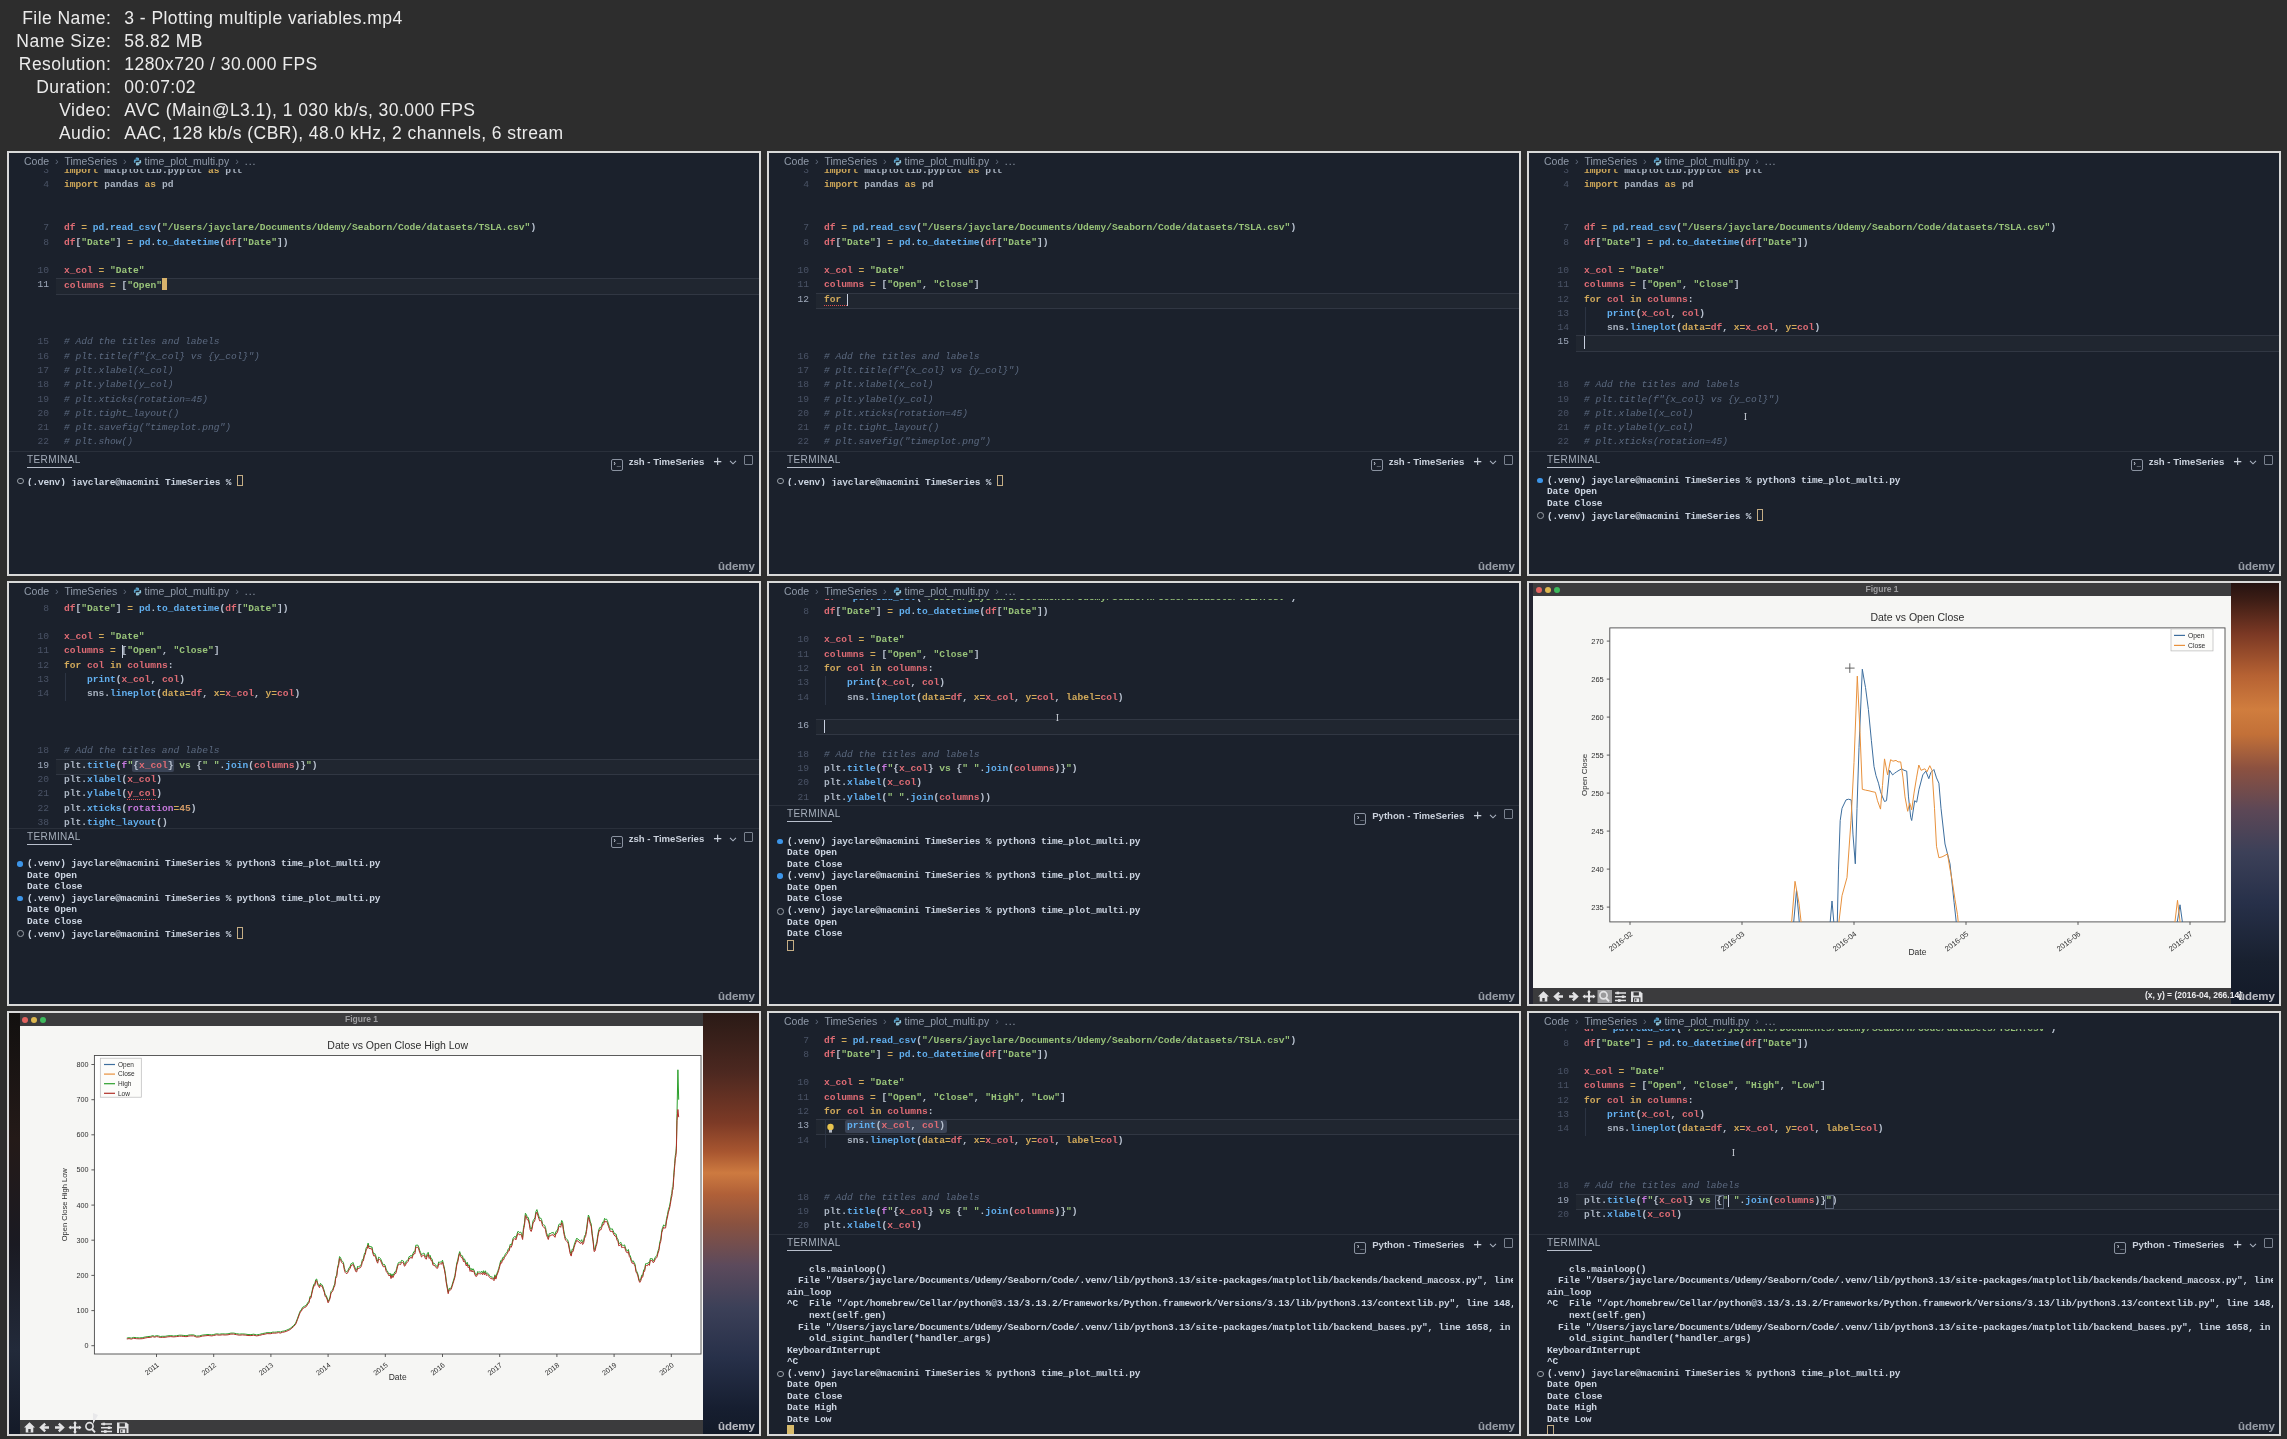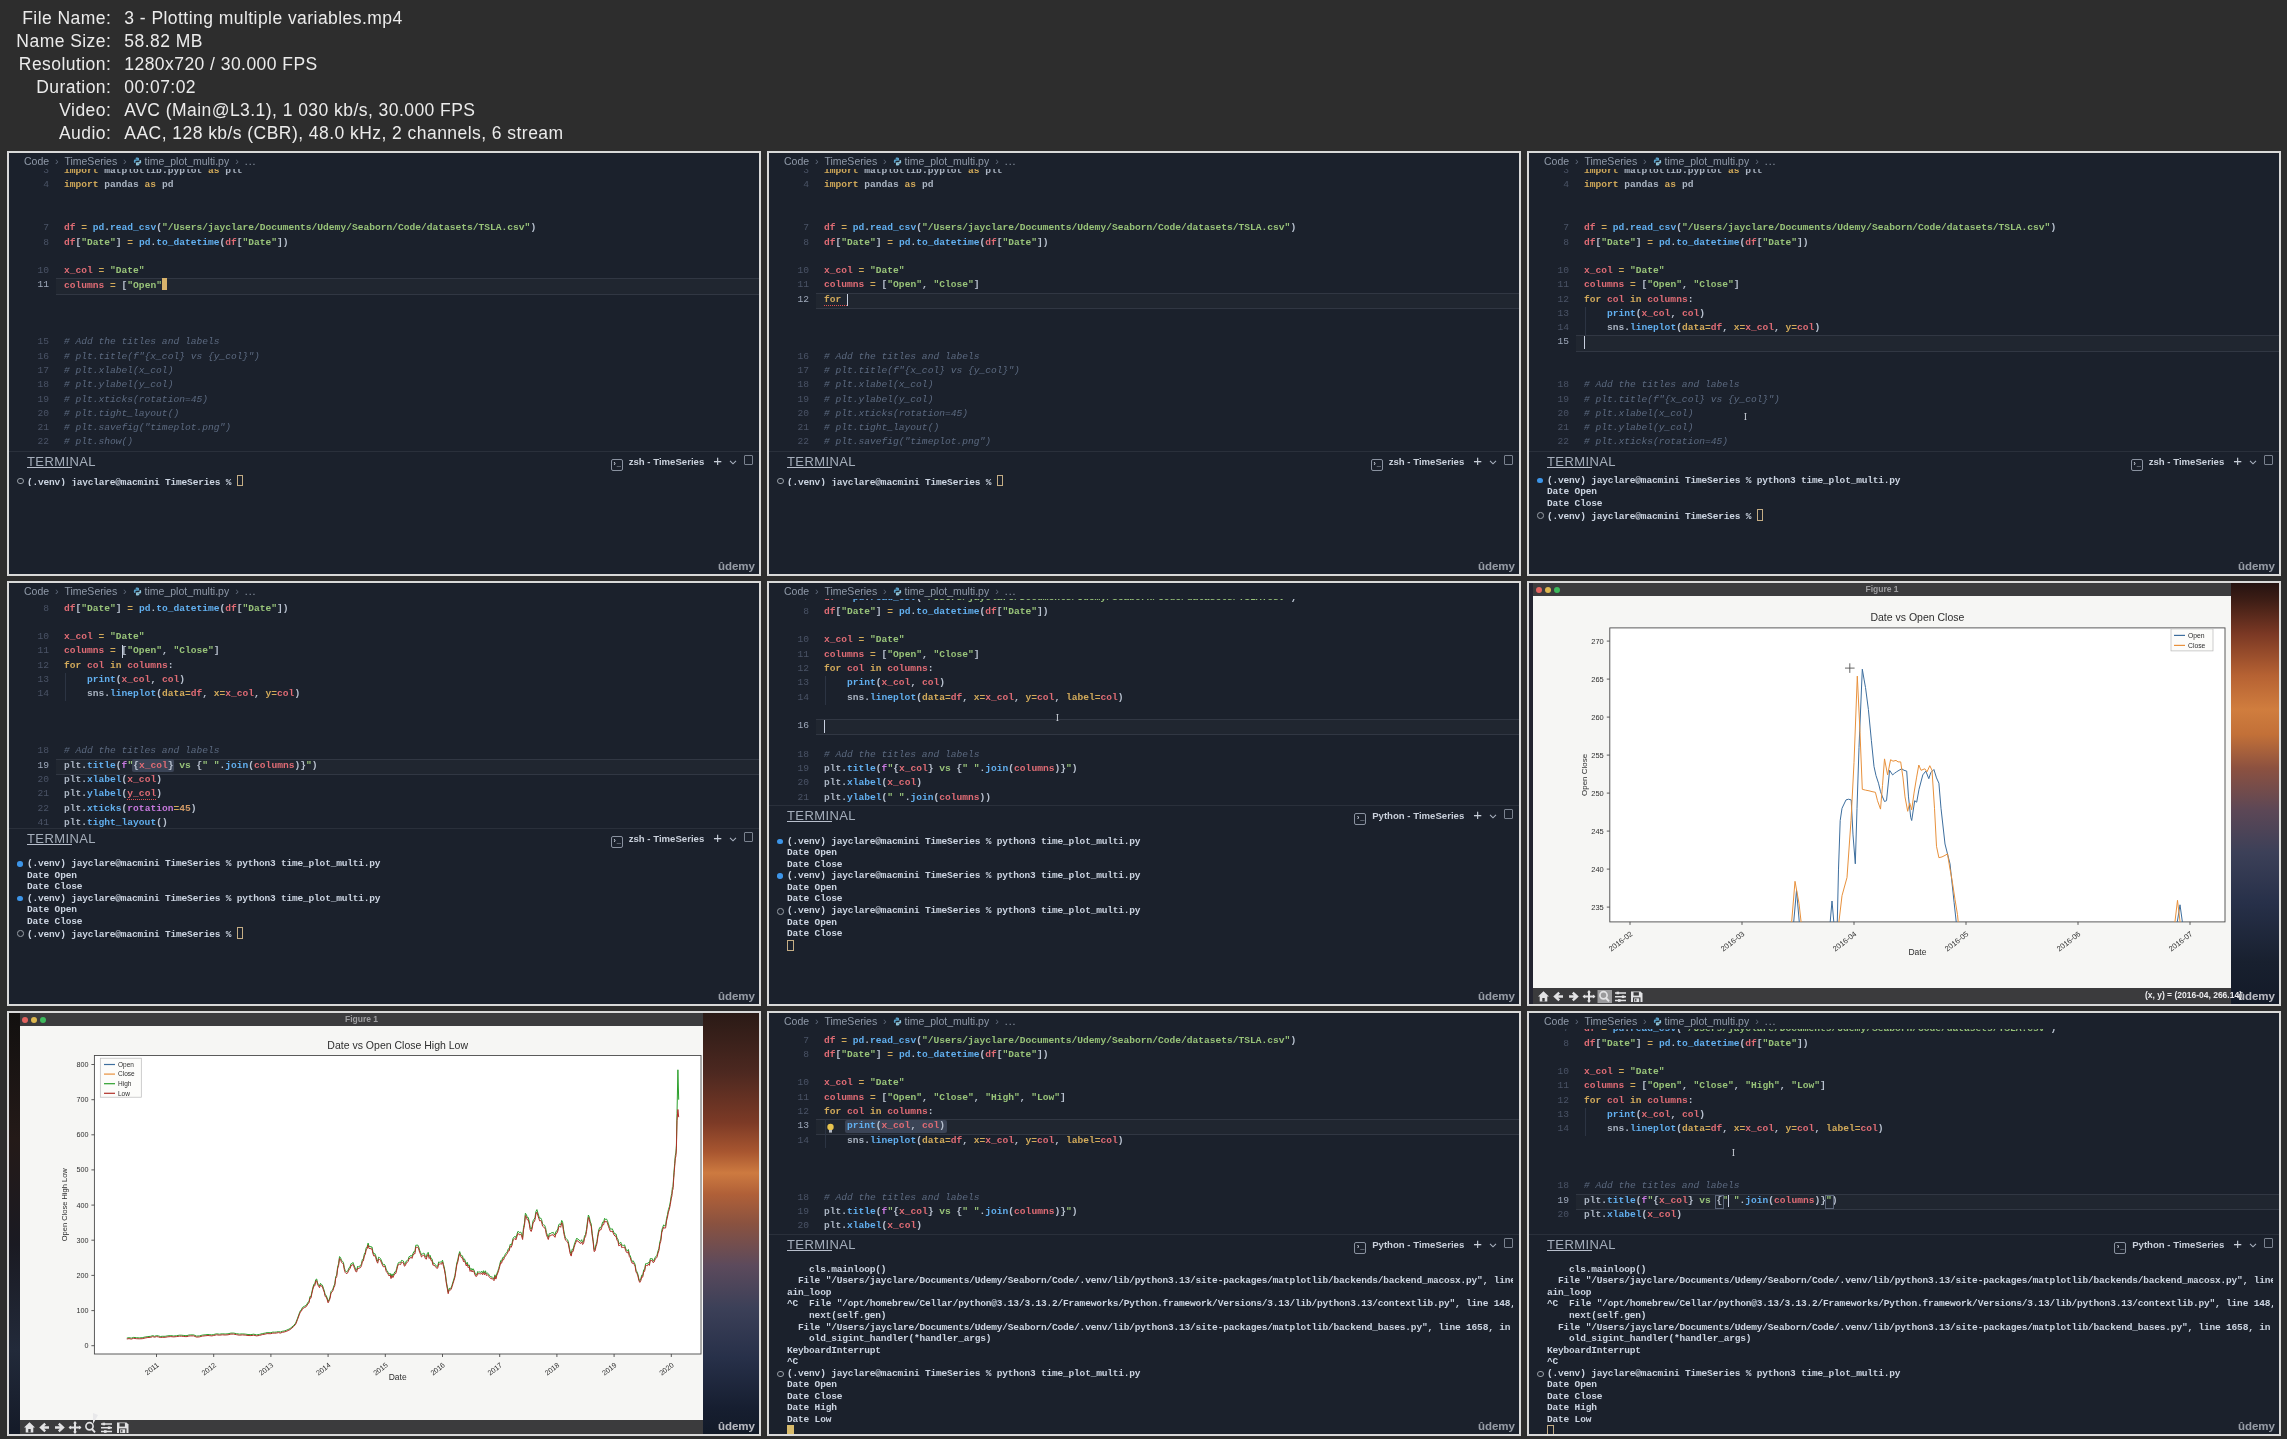--- a/index.html
+++ b/index.html
@@ -24,21 +24,21 @@
 .vr{color:#e06c75;}
 .fn{color:#61afef;}
 .st{color:#98c379;}
 .pc{color:#b9c2d0;}
 .cm{color:#5c6a80;font-style:italic;font-weight:400;}
 .md{color:#aab4c2;}
 .k2{color:#c678dd;}
 .nm{color:#d19a66;}
 .squig{border-bottom:1px dotted #e05050;}
 .tdiv{position:absolute;left:0;width:750px;height:1px;background:#2a303b;}
-.thdr{position:absolute;left:18px;font-size:13px;letter-spacing:.4px;color:#a5aebb;}
+.thdr{position:absolute;left:18px;font-size:10px;letter-spacing:.4px;color:#a5aebb;}
 .tund{position:absolute;left:18px;width:45px;height:1px;background:#b8bfcc;}
 .ttab{position:absolute;right:12px;height:14px;color:#c9d0db;font-size:9.6px;font-weight:700;white-space:nowrap;}
 .ticon{display:inline-block;width:10px;height:10px;border:1px solid #8a92a0;border-radius:2px;font-family:'Liberation Mono',monospace;
  font-size:7px;line-height:9px;text-align:center;vertical-align:-1px;margin-right:6px;color:#c9d0db;font-weight:700;}
 .tlabel{}
 .tplus{font-size:15px;font-weight:400;margin-left:9px;color:#c9d0db;vertical-align:-1.5px;}
 .tsplit{display:inline-block;width:7px;height:8px;border:1px solid #7a828f;border-radius:1px;margin-left:7px;margin-right:-6px;}
 .tarea{position:absolute;left:0;width:836px;overflow:hidden;}
 .tl{position:absolute;left:18px;width:726px;height:11.55px;line-height:11.55px;white-space:pre;overflow:hidden;
  font-family:'Liberation Mono',monospace;font-size:9.5px;font-weight:700;color:#ccd5e2;letter-spacing:-.18px;}
@@ -175,21 +175,21 @@
       <div class="cl" style="top:47.1px"><span class="lnum">10</span><span class="ctext"><span class="vr">x_col</span><span class="kw"> = </span><span class="st">"Date"</span></span></div>
       <div class="cl" style="top:61.4px"><span class="lnum">11</span><span class="ctext"><span class="vr">columns</span><span class="kw"> = </span><span class="pc">[</span><span class="st">"Open"</span><span class="pc">, </span><span class="st">"Close"</span><span class="pc">]</span></span></div>
       <div class="cl" style="top:75.7px"><span class="lnum">12</span><span class="ctext"><span class="kw">for </span><span class="vr">col</span><span class="kw"> in </span><span class="vr">columns</span><span class="pc">:</span></span></div>
       <div class="cl" style="top:90.0px"><span class="lnum">13</span><span class="ctext">&nbsp;&nbsp;&nbsp;&nbsp;<span class="fn">print</span><span class="pc">(</span><span class="vr">x_col</span><span class="pc">, </span><span class="vr">col</span><span class="pc">)</span></span></div>
       <div class="cl" style="top:104.2px"><span class="lnum">14</span><span class="ctext">&nbsp;&nbsp;&nbsp;&nbsp;<span class="md">sns</span><span class="pc">.</span><span class="fn">lineplot</span><span class="pc">(</span><span class="kw">data</span><span class="kw">=</span><span class="vr">df</span><span class="pc">, </span><span class="kw">x</span><span class="kw">=</span><span class="vr">x_col</span><span class="pc">, </span><span class="kw">y</span><span class="kw">=</span><span class="vr">col</span><span class="pc">)</span></span></div>
       <div class="cl" style="top:161.4px"><span class="lnum">18</span><span class="ctext"><span class="cm"># Add the titles and labels</span></span></div>
       <div class="cl" style="top:175.6px"><span class="lnum lact">19</span><span class="ctext"><span class="md">plt</span><span class="pc">.</span><span class="fn">title</span><span class="pc">(</span><span class="k2">f</span><span class="st">"</span><span class="pc">{</span><span class="vr">x_col</span><span class="pc">}</span><span class="st"> vs </span><span class="pc">{</span><span class="st">" "</span><span class="pc">.</span><span class="fn">join</span><span class="pc">(</span><span class="vr">columns</span><span class="pc">)</span><span class="pc">}</span><span class="st">"</span><span class="pc">)</span></span></div>
       <div class="cl" style="top:189.9px"><span class="lnum">20</span><span class="ctext"><span class="md">plt</span><span class="pc">.</span><span class="fn">xlabel</span><span class="pc">(</span><span class="vr">x_col</span><span class="pc">)</span></span></div>
       <div class="cl" style="top:204.2px"><span class="lnum">21</span><span class="ctext"><span class="md">plt</span><span class="pc">.</span><span class="fn">ylabel</span><span class="pc">(</span><span class="squig"><span class="vr">y_col</span></span><span class="pc">)</span></span></div>
       <div class="cl" style="top:218.5px"><span class="lnum">22</span><span class="ctext"><span class="md">plt</span><span class="pc">.</span><span class="fn">xticks</span><span class="pc">(</span><span class="k2">rotation</span><span class="kw">=</span><span class="nm">45</span><span class="pc">)</span></span></div>
-      <div class="cl" style="top:232.8px"><span class="lnum">41</span><span class="ctext"><span class="md">plt</span><span class="pc">.</span><span class="fn">tight_layout</span><span class="pc">()</span></span></div>
+      <div class="cl" style="top:232.8px"><span class="lnum">38</span><span class="ctext"><span class="md">plt</span><span class="pc">.</span><span class="fn">tight_layout</span><span class="pc">()</span></span></div>
       <div style="position:absolute;left:56px;top:89.82px;width:1px;height:28.560000000000002px;background:#2c3443"></div>
       <div style="position:absolute;left:112.6px;top:62.3px;width:1.2px;height:12.5px;background:#c8d0e0"></div>
     </div>
     <div class="bc">Code <span class="bsep">›</span> TimeSeries <span class="bsep">›</span> <svg width="9" height="9" viewBox="0 0 10 10" style="vertical-align:-1px">
         <path d="M4.8 0.5 C2.9 0.5 3 1.3 3 1.3 L3 2.4 L4.9 2.4 L4.9 2.8 L2.2 2.8 C2.2 2.8 0.9 2.6 0.9 4.7 C0.9 6.7 2 6.6 2 6.6 L2.7 6.6 L2.7 5.4 C2.7 5.4 2.7 4.3 3.8 4.3 L5.7 4.3 C5.7 4.3 6.7 4.3 6.7 3.3 L6.7 1.5 C6.7 1.5 6.9 0.5 4.8 0.5 Z" fill="#58a0c8"></path>
         <path d="M5.2 9.5 C7.1 9.5 7 8.7 7 8.7 L7 7.6 L5.1 7.6 L5.1 7.2 L7.8 7.2 C7.8 7.2 9.1 7.4 9.1 5.3 C9.1 3.3 8 3.4 8 3.4 L7.3 3.4 L7.3 4.6 C7.3 4.6 7.3 5.7 6.2 5.7 L4.3 5.7 C4.3 5.7 3.3 5.7 3.3 6.7 L3.3 8.5 C3.3 8.5 3.1 9.5 5.2 9.5 Z" fill="#8fc3d8"></path>
       </svg> time_plot_multi.py <span class="bsep">›</span> <span style="letter-spacing:1px">...</span></div>
     <div class="tdiv" style="top:245px"></div>
     <div class="thdr" style="top:247.5px">TERMINAL</div>
     <div class="tund" style="top:261px"></div>

